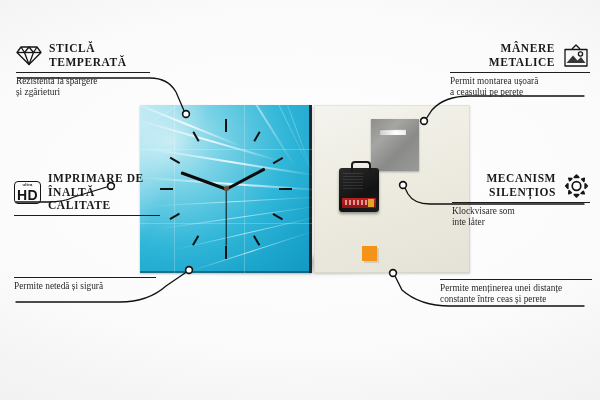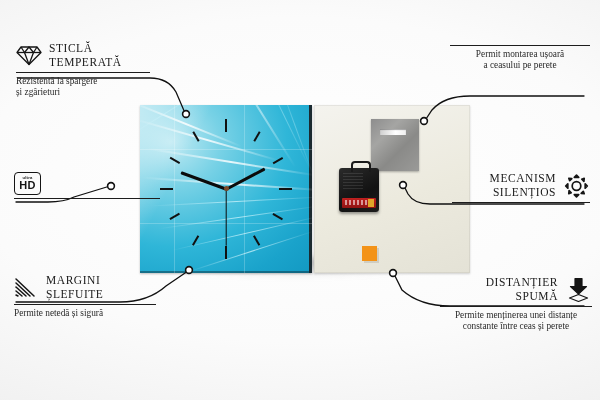--- a/index.html
+++ b/index.html
@@ -69,40 +69,40 @@
   }
 
   
   .connectors{position:absolute;inset:0;}
 
   
   .callout{position:absolute;}
   .co-head{display:flex;align-items:center;gap:7px;}
   .co-title{
     font-family:"Liberation Serif",serif;
-    font-weight:400;font-size:11.5px;letter-spacing:.55px;color:#1a1a1a;
+    font-weight:700;font-size:11.5px;letter-spacing:.55px;color:#1a1a1a;
     line-height:13.5px;text-transform:uppercase;white-space:pre-line;
   }
   .rule{height:1.2px;background:#1d1d1d;margin:2.5px 0 3px;}
   .co-sub{
     font-family:"Liberation Serif",serif;
     font-size:9.3px;line-height:11.4px;color:#2a2a2a;white-space:pre-line;
   }
   .left .co-head{justify-content:flex-start;}
   .left .co-sub{text-align:left;}
   .right .co-head{justify-content:flex-end;}
   .right .co-title{text-align:right;}
-  .right .co-sub{text-align:center;}
+  .right .co-sub{text-align:left;}
   .ico{flex:0 0 auto;display:block;}
   .hdbadge{
     width:25px;height:21px;border:1.4px solid #151515;border-radius:4px;
     display:flex;flex-direction:column;align-items:center;justify-content:center;line-height:1;
   }
   .hdbadge .u{font-family:"Liberation Sans",sans-serif;font-size:4.2px;font-weight:700;letter-spacing:.2px;color:#151515;margin-bottom:.5px;}
-  .hdbadge .h{font-family:"Liberation Sans",sans-serif;font-size:11px;font-weight:700;letter-spacing:.3px;color:#151515;}
+  .hdbadge .h{font-family:"Liberation Sans",sans-serif;font-size:14px;font-weight:700;letter-spacing:.3px;color:#151515;}
 </style>
 </head>
 <body>
 
 <div id="stage">
 
   <div class="panel-shadow"></div>
 
   <div class="product">
 
@@ -208,43 +208,44 @@
     <div class="co-sub">Rezistentă la spargere
 și zgârieturi</div>
   </div>
 
   <div class="callout left" style="left:14px;top:172px;width:146px;">
     <div class="co-head">
       <div class="hdbadge ico">
         <div class="u">ultra</div>
         <div class="h">HD</div>
       </div>
+      <div class="co-title">IMPRIMARE DE
+ÎNALTĂ CALITATE</div>
     </div>
     <div class="rule"></div>
   </div>
 
   <div class="callout left" style="left:14px;top:274px;width:142px;">
-    <div class="co-head">
-      <svg class="ico" width="25" height="21" viewBox="0 0 25 21">
-        <g stroke="#151515" stroke-width="1.5" stroke-linecap="round">
-          <line x1="2" y1="2" x2="20" y2="19"></line>
-          <line x1="2" y1="6" x2="16" y2="19"></line>
-          <line x1="2" y1="10" x2="12" y2="19"></line>
-          <line x1="2" y1="14" x2="8" y2="19"></line>
-          <line x1="2" y1="18" x2="4" y2="19"></line>
+    <div class="rule"></div>
+    <div class="co-sub">Permite netedă și sigură</div>
+  </div>
+
+  <div class="callout right" style="left:450px;top:42px;width:140px;">
+    <div class="co-head">
+      <div class="co-title">MÂNERE
+METALICE</div>
+      <svg class="ico" width="28" height="24" viewBox="0 0 28 24">
+        <g fill="none" stroke="#151515" stroke-width="1.3" stroke-linejoin="round">
+          <path d="M10,5 L14,1 L18,5"></path>
+          <rect x="3" y="5.5" width="22" height="16.5"></rect>
+          <path d="M4.5,19 L11,11.5 L15.5,16.5 L19,13 L23.5,19 Z" fill="#151515" stroke="none" opacity=".85"></path>
+          <circle cx="18.5" cy="10" r="2.1"></circle>
         </g>
       </svg>
-      <div class="co-title">MARGINI
-ȘLEFUITE</div>
-    </div>
-    <div class="rule"></div>
-    <div class="co-sub">Permite netedă și sigură</div>
-  </div>
-
-  <div class="callout right" style="left:450px;top:42px;width:140px;">
+    </div>
     <div class="rule"></div>
     <div class="co-sub">Permit montarea ușoară
 a ceasului pe perete</div>
   </div>
 
   <div class="callout right" style="left:452px;top:172px;width:138px;">
     <div class="co-head">
       <div class="co-title">MECANISM
 SILENȚIOS</div>
       <svg class="ico" width="27" height="26" viewBox="0 0 27 26">
@@ -255,31 +256,23 @@
           <path d="M2.7,13 l2.1,-2.2 0,4.4 z"></path>
           <path d="M24.3,13 l-2.1,-2.2 0,4.4 z"></path>
           <path d="M5.8,5.3 l3,0.3 -2.1,2.1 z"></path>
           <path d="M21.2,20.7 l-3,-0.3 2.1,-2.1 z"></path>
           <path d="M21.2,5.3 l-0.3,3 -2.1,-2.1 z"></path>
           <path d="M5.8,20.7 l0.3,-3 2.1,2.1 z"></path>
         </g>
       </svg>
     </div>
     <div class="rule"></div>
+    <div class="co-sub">Klockvisare som
+inte låter</div>
   </div>
 
   <div class="callout right" style="left:440px;top:276px;width:152px;">
-    <div class="co-head">
-      <div class="co-title">DISTANȚIER
-SPUMĂ</div>
-      <svg class="ico" width="27" height="26" viewBox="0 0 27 26">
-        <g fill="#151515" stroke="#151515" stroke-width="1.2" stroke-linejoin="round">
-          <path d="M10,1.5 h7 v8 h4.5 L13.5,17 L5.5,9.5 H10 Z"></path>
-          <path d="M13.5,17.5 L22.5,21 L13.5,24.5 L4.5,21 Z" fill="none"></path>
-        </g>
-      </svg>
-    </div>
     <div class="rule"></div>
     <div class="co-sub">Permite menținerea unei distanțe
 constante între ceas și perete</div>
   </div>
 
 </div>
 
 </body></html>

